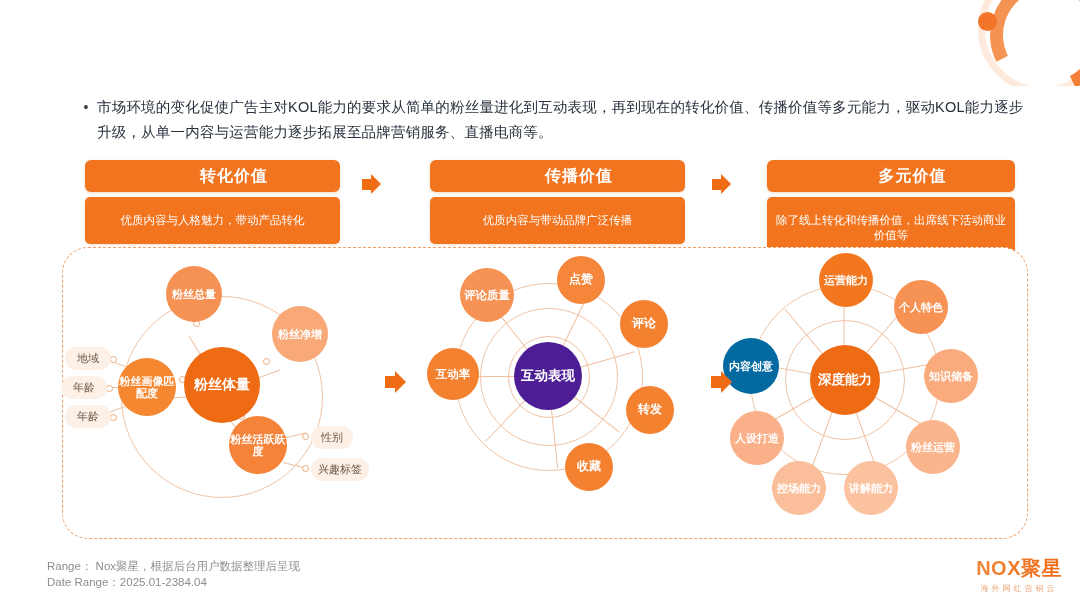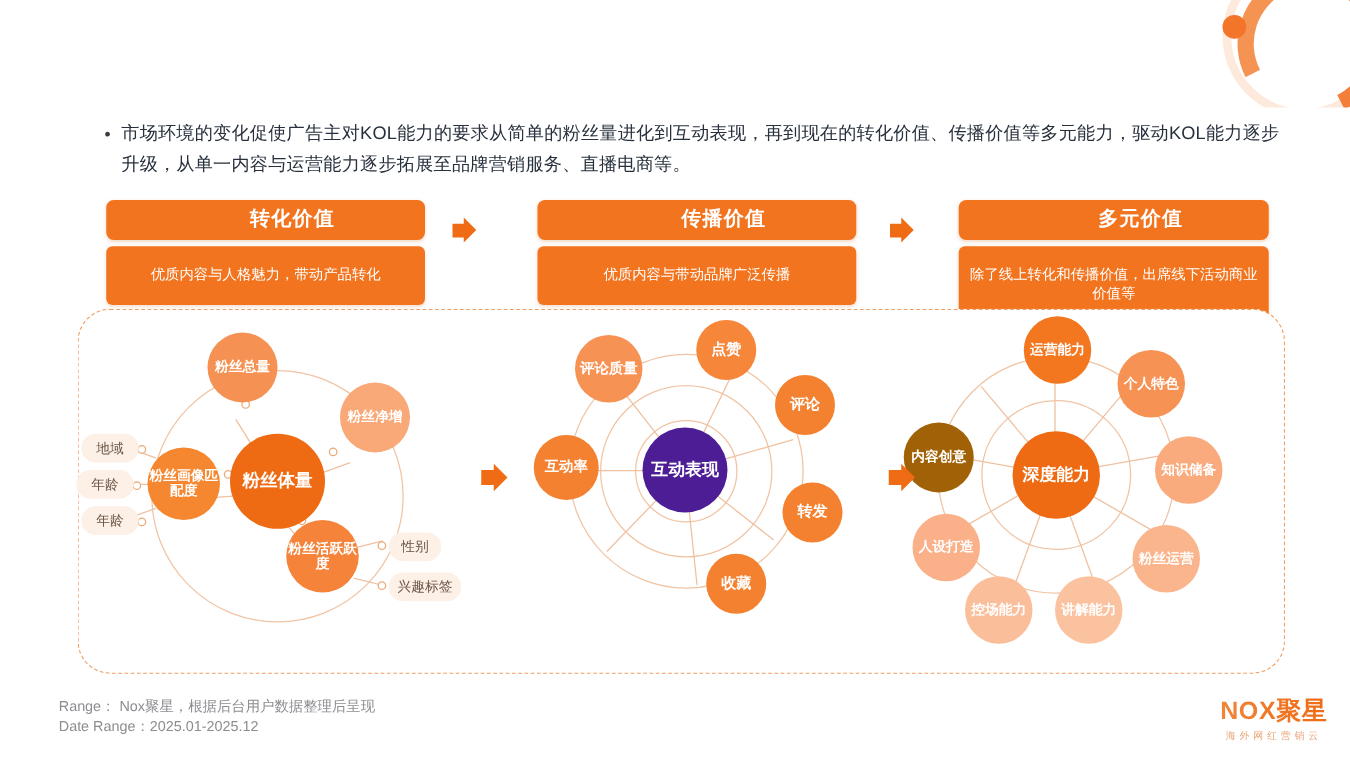--- a/index.html
+++ b/index.html
@@ -236,28 +236,28 @@
 
       <div class="node" style="left:92px;top:97px;width:70px;height:70px;background:#ef6b13;font-size:13.5px;">深度能力</div>
 
       <div class="node" style="left:101px;top:5px;width:54px;height:54px;background:#f3771f;font-size:11px;">运营能力</div>
       <div class="node" style="left:176px;top:32px;width:54px;height:54px;background:#f79255;font-size:11px;">个人特色</div>
       <div class="node" style="left:206px;top:101px;width:54px;height:54px;background:#f9ab7e;font-size:11px;">知识储备</div>
       <div class="node" style="left:188px;top:172px;width:54px;height:54px;background:#fab58c;font-size:11px;">粉丝运营</div>
       <div class="node" style="left:126px;top:213px;width:54px;height:54px;background:#fbc2a0;font-size:11px;">讲解能力</div>
       <div class="node" style="left:54px;top:213px;width:54px;height:54px;background:#fbbe9a;font-size:11px;">控场能力</div>
       <div class="node" style="left:12px;top:163px;width:54px;height:54px;background:#fab089;font-size:11px;">人设打造</div>
-      <div class="node" style="left:5px;top:90px;width:56px;height:56px;background:#a16207;font-size:11px;">内容创意</div>
+      <div class="node" style="left:5px;top:90px;width:56px;height:56px;background:#0369a1;font-size:11px;">内容创意</div>
     </div>
 
   </div>
 
   <div class="footer">
     <div>Range：  Nox聚星，根据后台用户数据整理后呈现</div>
-    <div>Date Range：2025.01-2025.12</div>
+    <div>Date Range：2025.01-2384.04</div>
   </div>
 
   <div class="logo">
     <div class="logo-main">NOX聚星</div>
     <div class="logo-sub">海外网红营销云</div>
   </div>
 
 </div>
 
 </body></html>

